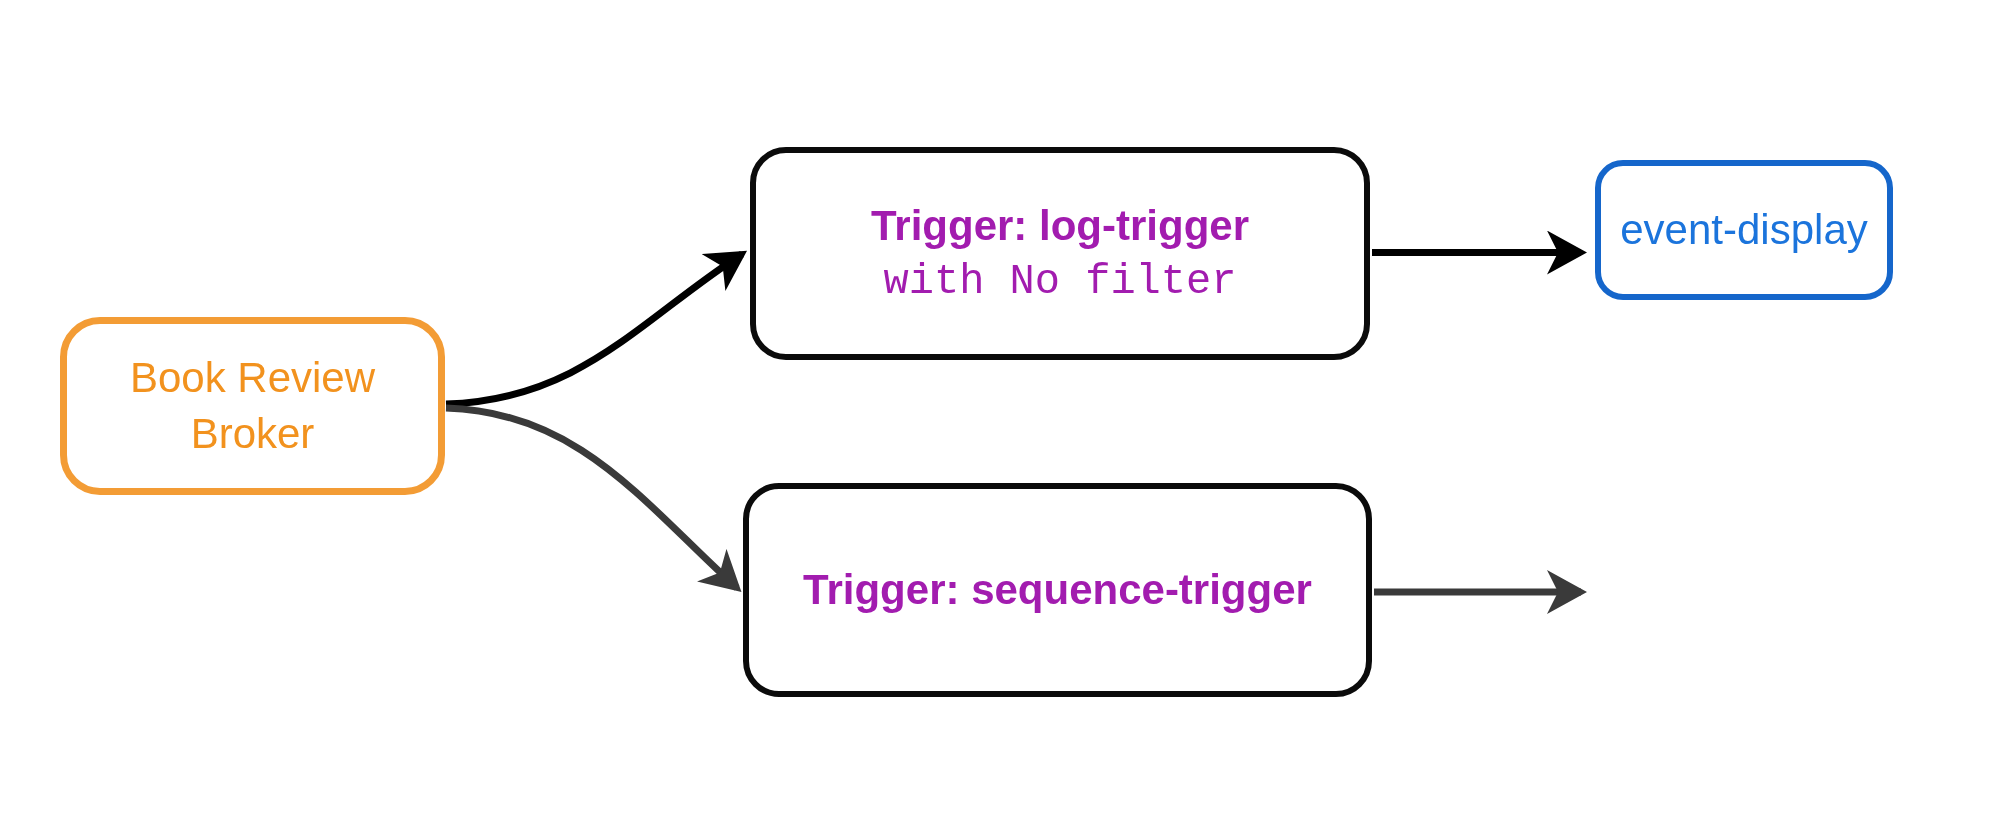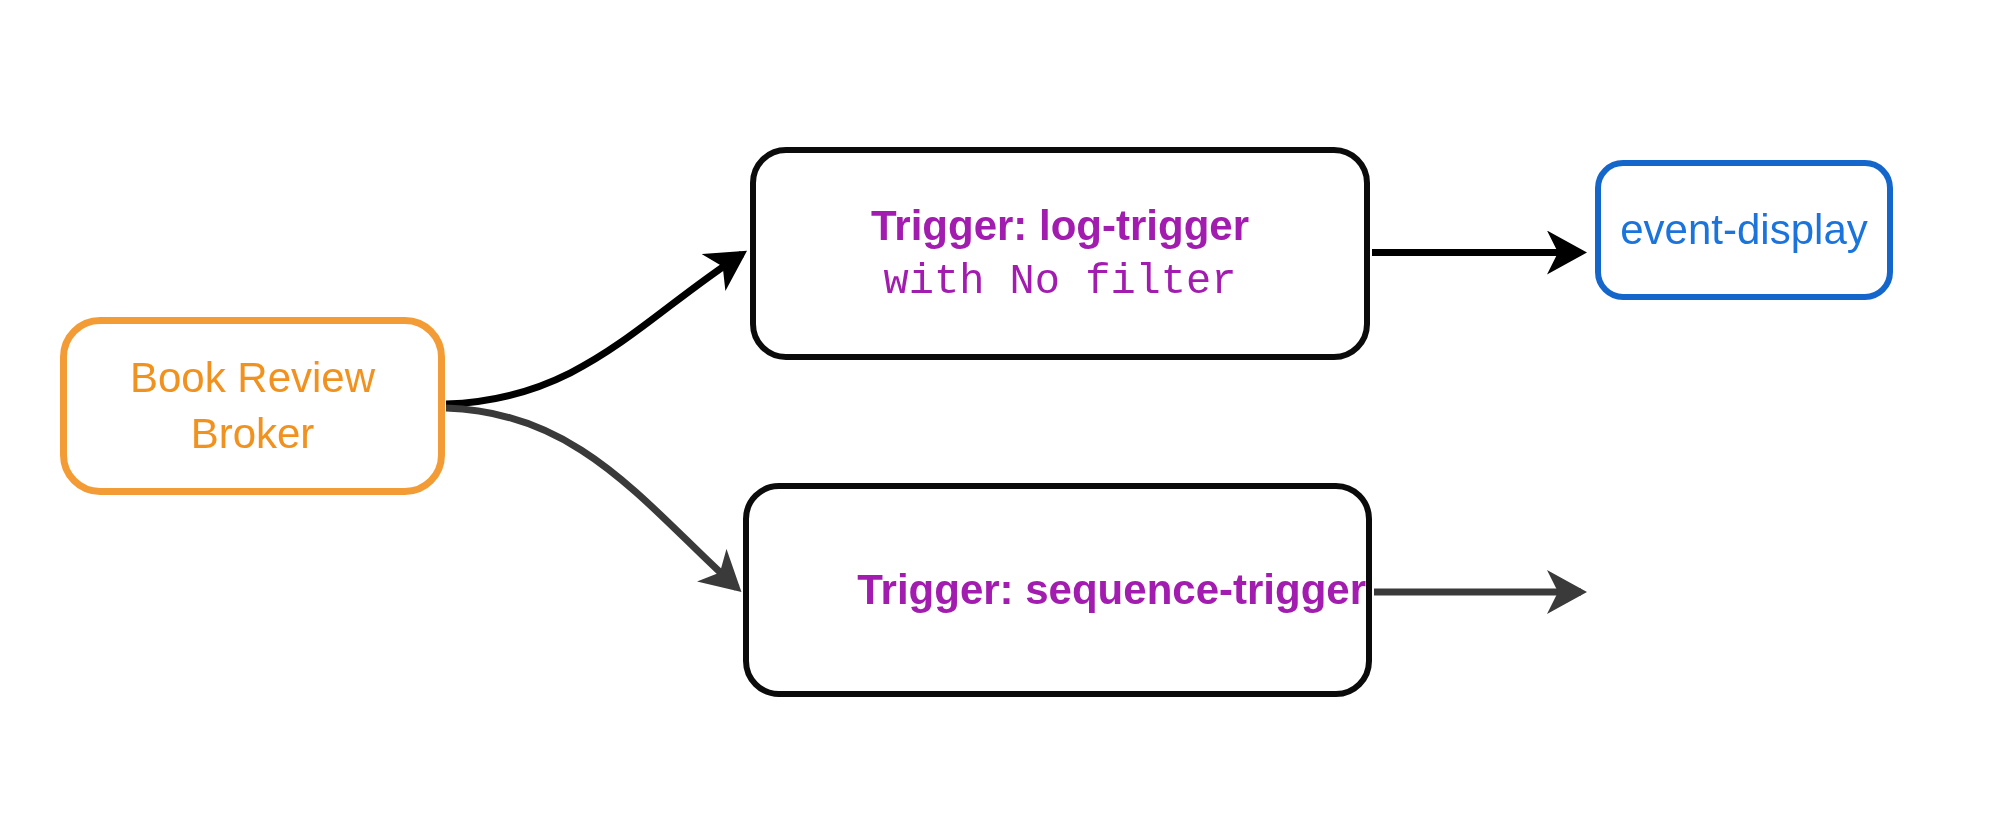--- a/index.html
+++ b/index.html
@@ -69,21 +69,20 @@
     left: 750px;
     top: 147px;
     width: 620px;
     height: 213px;
   }
   .node-sequence-trigger {
     left: 743px;
     top: 483px;
     width: 629px;
     height: 214px;
-    align-items: flex-end;
   }
   .node-target {
     border: 6px solid #1566CB;
     border-radius: 28px;
     color: #1B74DC;
   }
   .node-target .label {
     white-space: nowrap;
   }
   .node-event-display {

